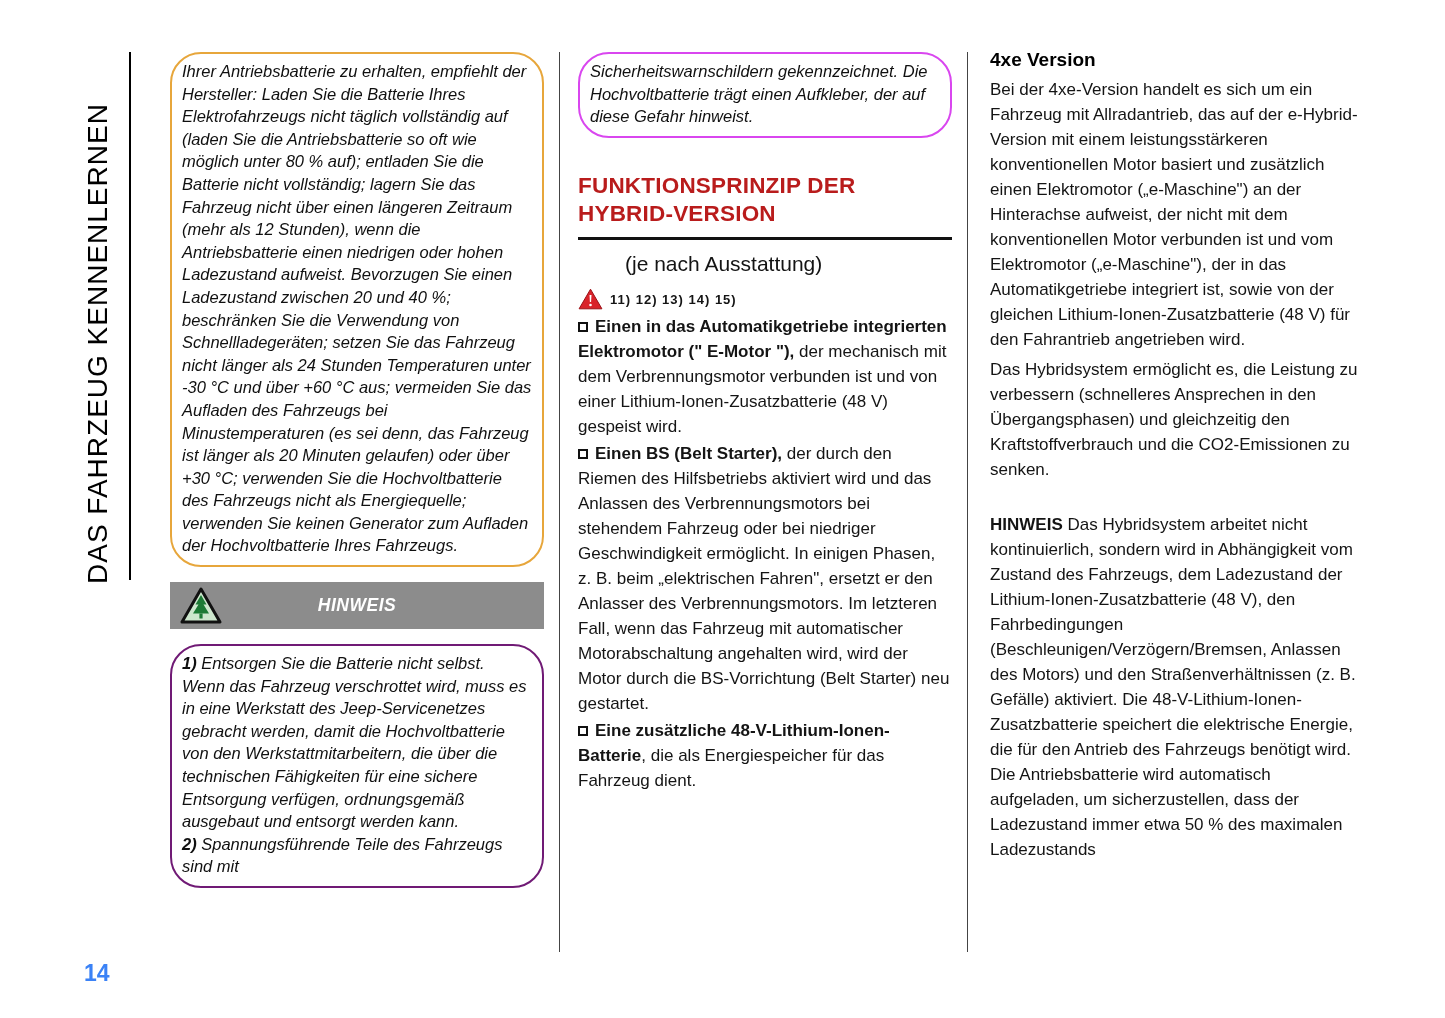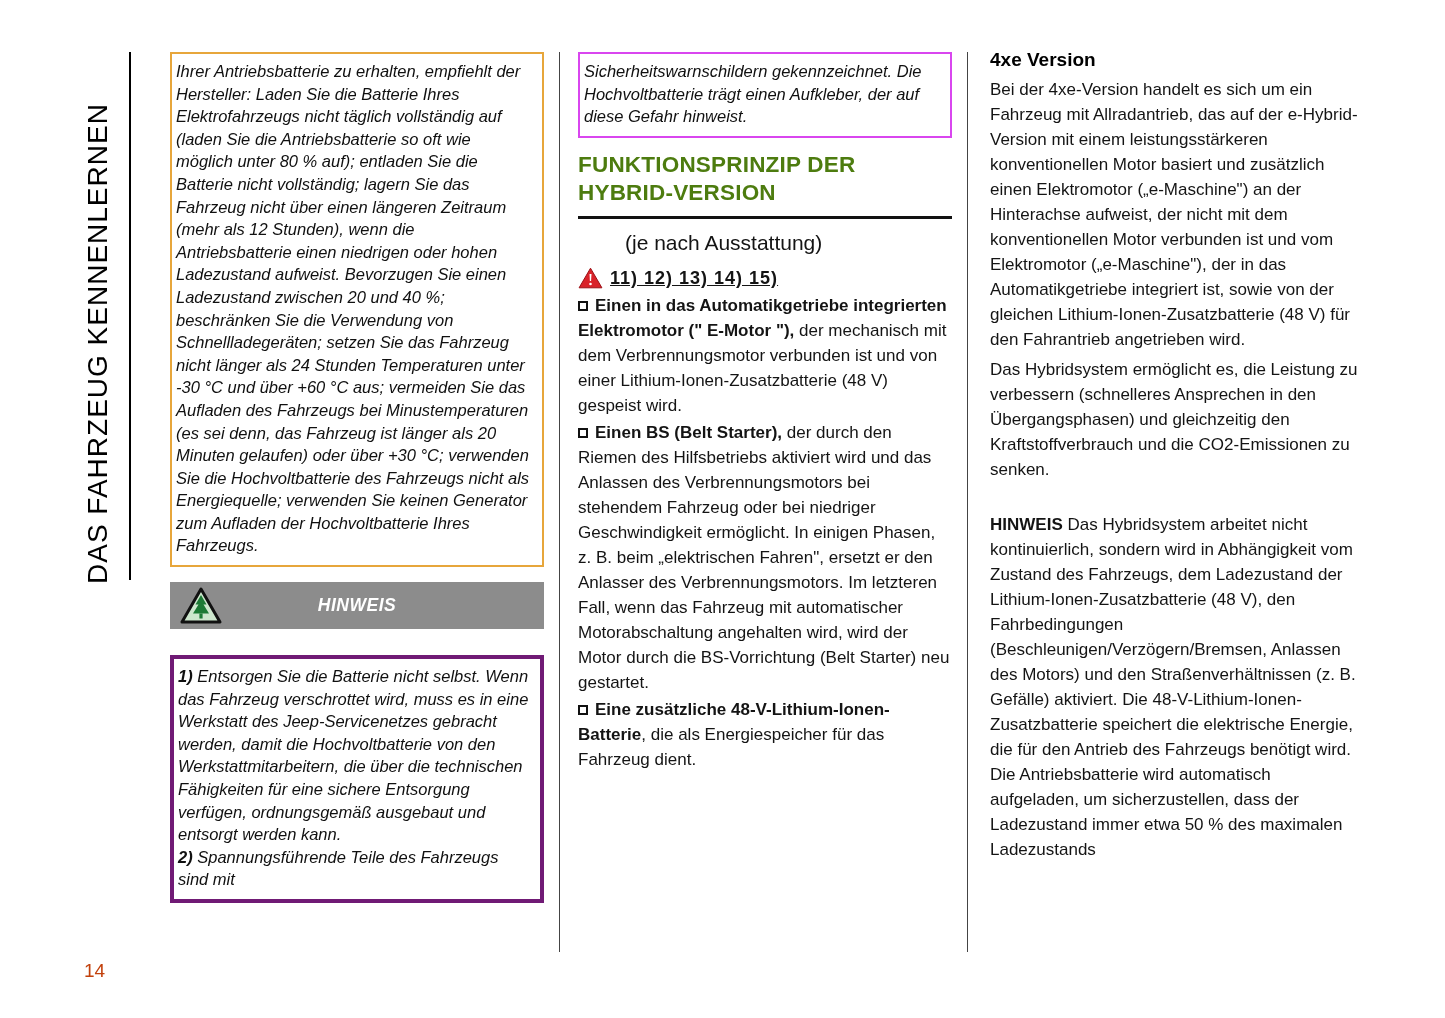--- a/index.html
+++ b/index.html
@@ -9,57 +9,57 @@
 
   
   .vertical-title {
     position:absolute; left:82px; top:50px; height:534px;
     writing-mode:vertical-rl; transform:rotate(180deg);
     font-size:28px; font-weight:500; letter-spacing:1px; color:#000;
     white-space:nowrap;
   }
   .sidebar-rule { position:absolute; left:129px; top:52px; width:2px; height:528px; background:#000; }
 
-  .page-number { position:absolute; left:84px; top:960px; font-size:19px; color:#c2410c; }
+  .page-number { position:absolute; left:84px; top:960px; font-size:23px; color:#3b82f6;font-weight:bold; }
 
   
   .col { position:absolute; top:48px; width:374px; font-size:17px; line-height:25px; }
   .col1 { left:170px; }
   .col2 { left:578px; }
   .col3 { left:990px; }
   .divider { position:absolute; top:52px; width:1px; height:900px; background:#444; }
   .divider.d1 { left:559px; }
   .divider.d2 { left:967px; }
 
   
-  .box { padding:6px 10px 8px 4px; font-style:italic; font-size:16.5px; line-height:22.6px; color:#101010; }
+  .box { padding:6px 10px 8px 10px; font-style:italic; font-size:16.5px; line-height:22.6px; color:#101010;border-radius:31px; }
   .warning-box { border:2px solid #e7a63b; margin-top:4px; }
-  .note-box { border:4px solid #701a75; margin-top:26px; }
+  .note-box { border:2px solid #701a75; margin-top:15px; }
   .safety-box { border:2px solid #d946ef; margin-top:4px; }
   .note-num { font-weight:bold; }
 
   
   .hinweis-banner {
     margin-top:15px; height:47px; background:#8c8c8c;
     display:flex; align-items:center; position:relative;
   }
   .hinweis-banner .tree-icon { position:absolute; left:9px; top:4px; width:44px; height:39px; }
   .hinweis-label {
     width:100%; text-align:center; color:#ffffff;
     font-weight:bold; font-style:italic; font-size:17.5px; letter-spacing:0.5px;
   }
 
   
-  .main-heading { margin-top:13px; font-size:22.5px; line-height:28px; font-weight:bold; letter-spacing:0.2px; color:#4d7c0f; }
+  .main-heading { margin-top:34px; font-size:22.5px; line-height:28px; font-weight:bold; letter-spacing:0.2px; color:#b91c1c; }
   .heading-rule { height:3px; background:#111; margin-top:9px; }
   .je-nach { margin-top:11px; font-size:21px;margin-left:47px; }
   .subheading { margin-top:21px; font-size:17.5px; line-height:23px; font-weight:bold; color:#000; }
   .refs-row { margin-top:11px; display:flex; align-items:center; gap:7px; }
   .refs-row .warn-icon { width:25px; height:22px; flex:0 0 auto; }
-  .refs-text { font-weight:bold; font-size:18px; letter-spacing:1px;text-decoration:underline; }
+  .refs-text { font-weight:bold; font-size:13px; letter-spacing:1px; }
   .intro { margin-top:11px; }
   .bullet { margin-top:2px; }
   .cb {
     display:inline-block; width:10px; height:10px;
     border:2px solid #111; margin-right:7px; vertical-align:0;
   }
   .bold { font-weight:bold;text-align:right; }
 
   
   .col3-heading { font-size:19px; font-weight:bold; line-height:24px; color:#000; }

